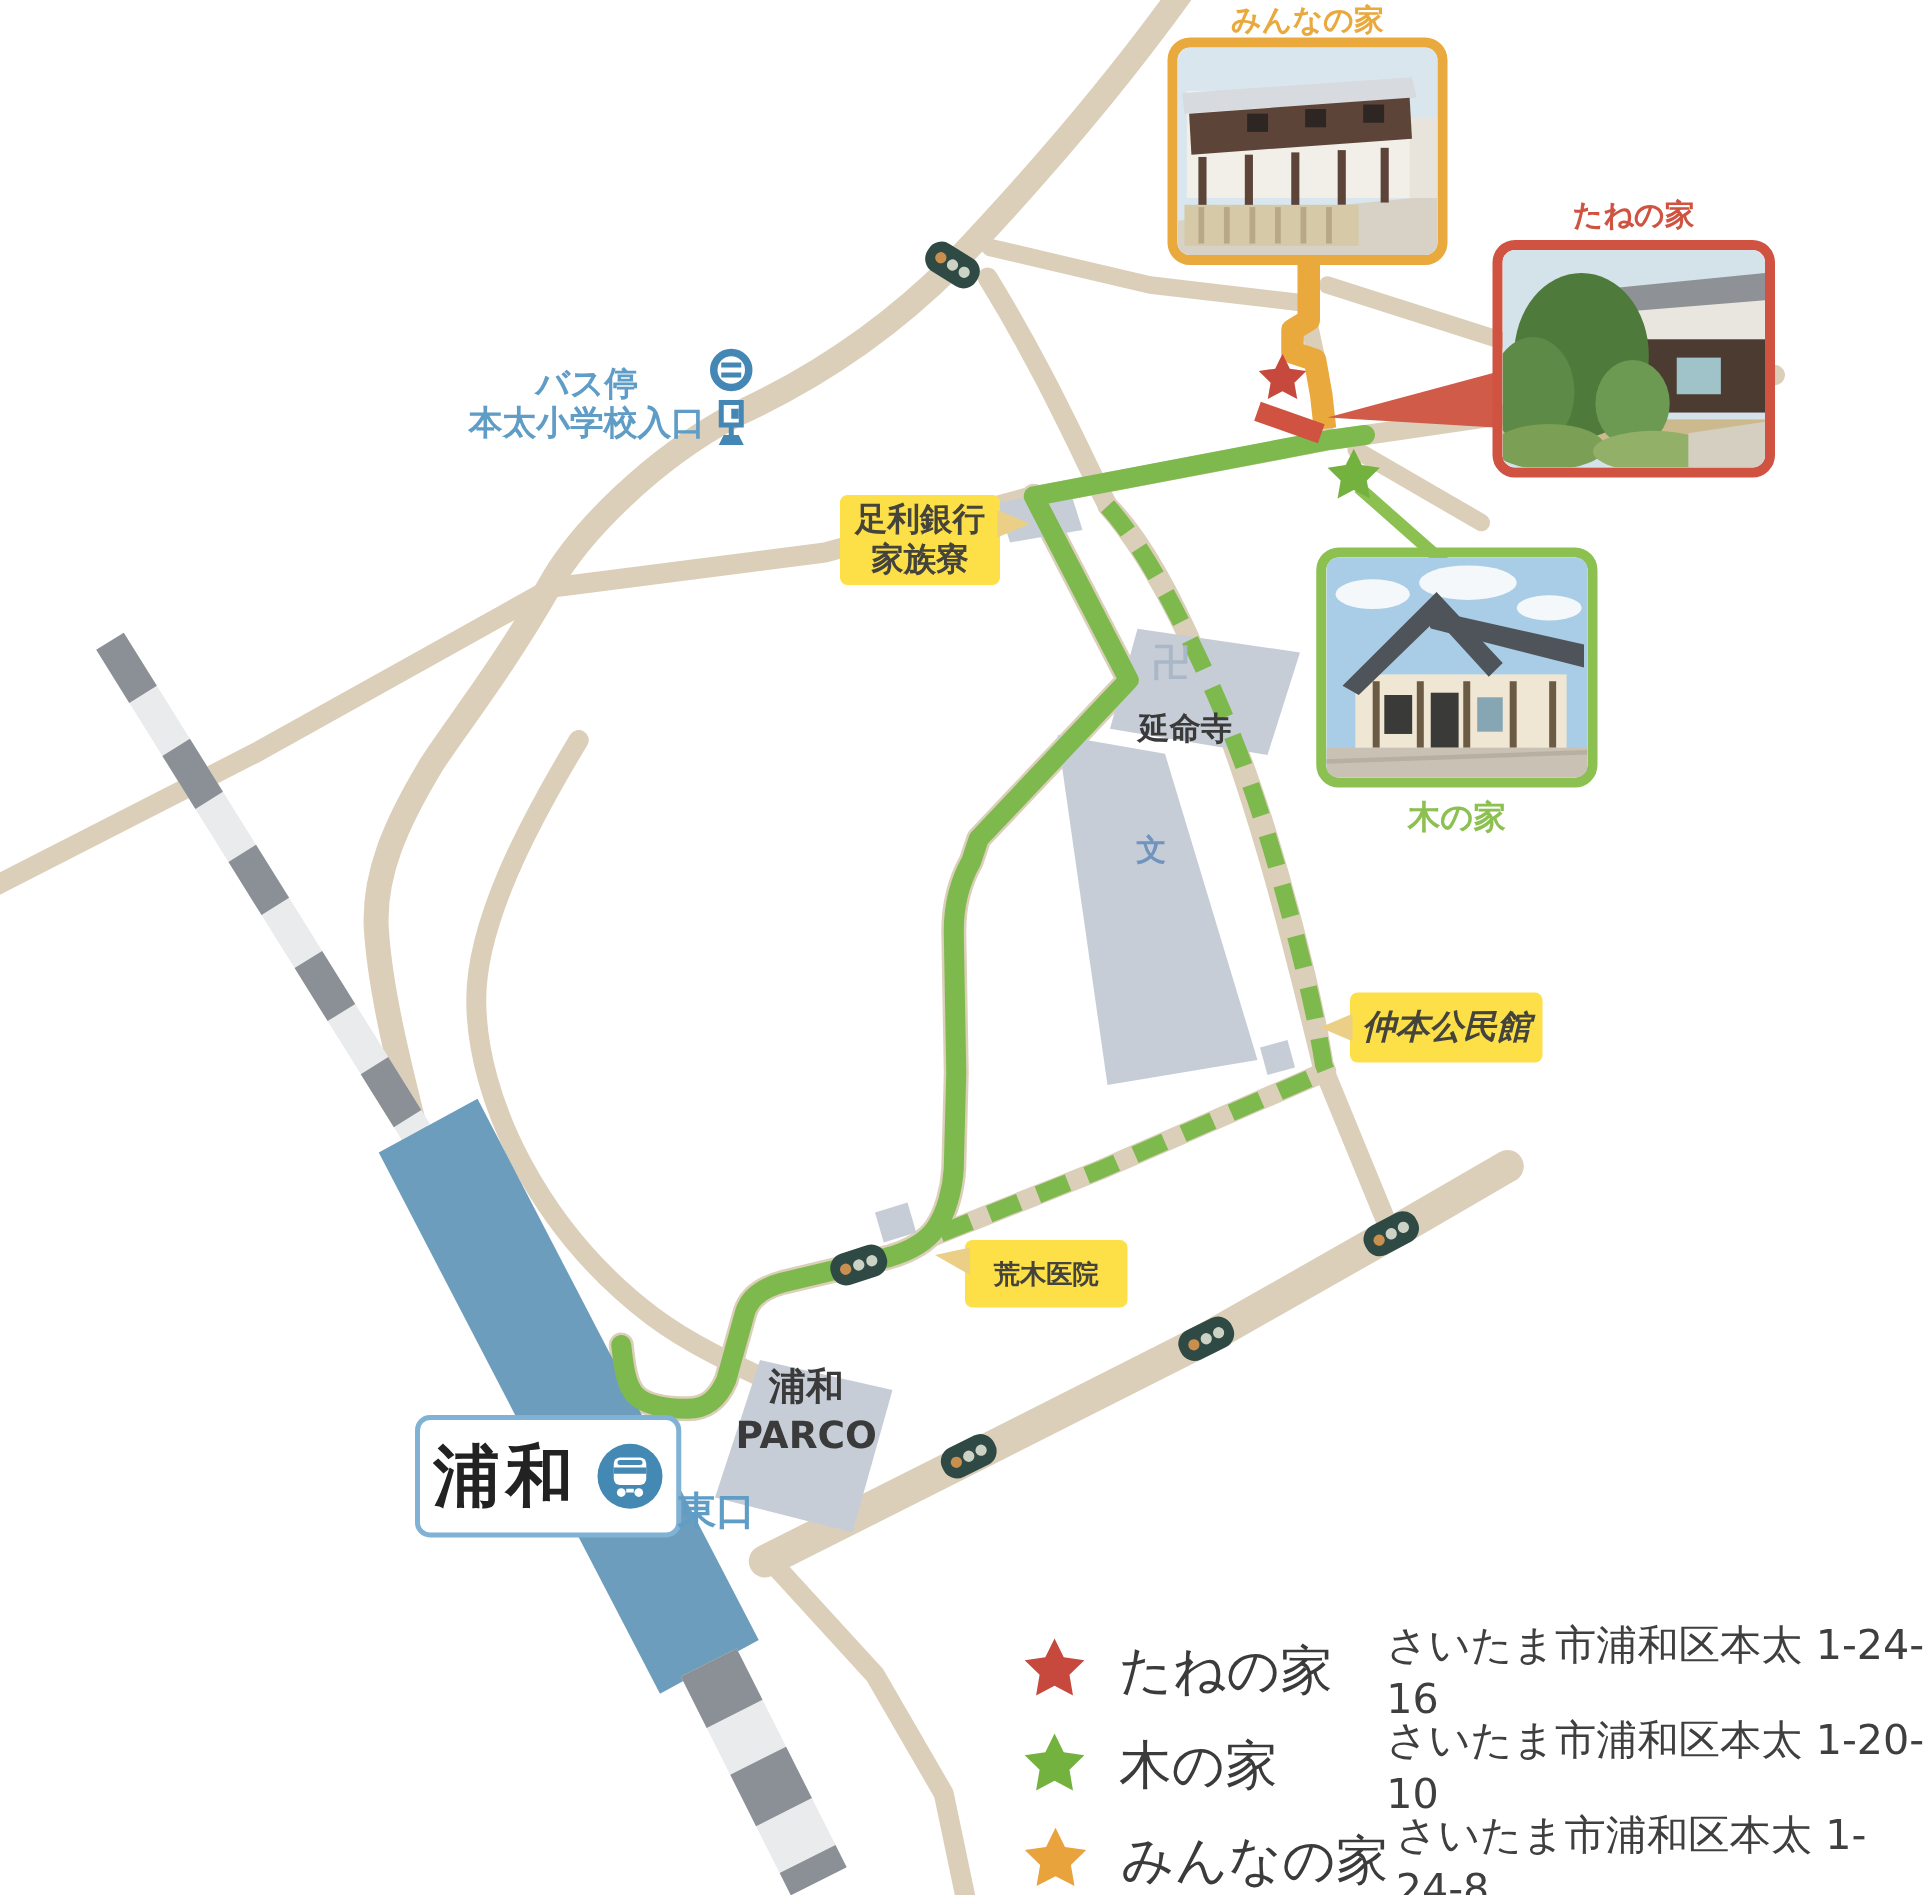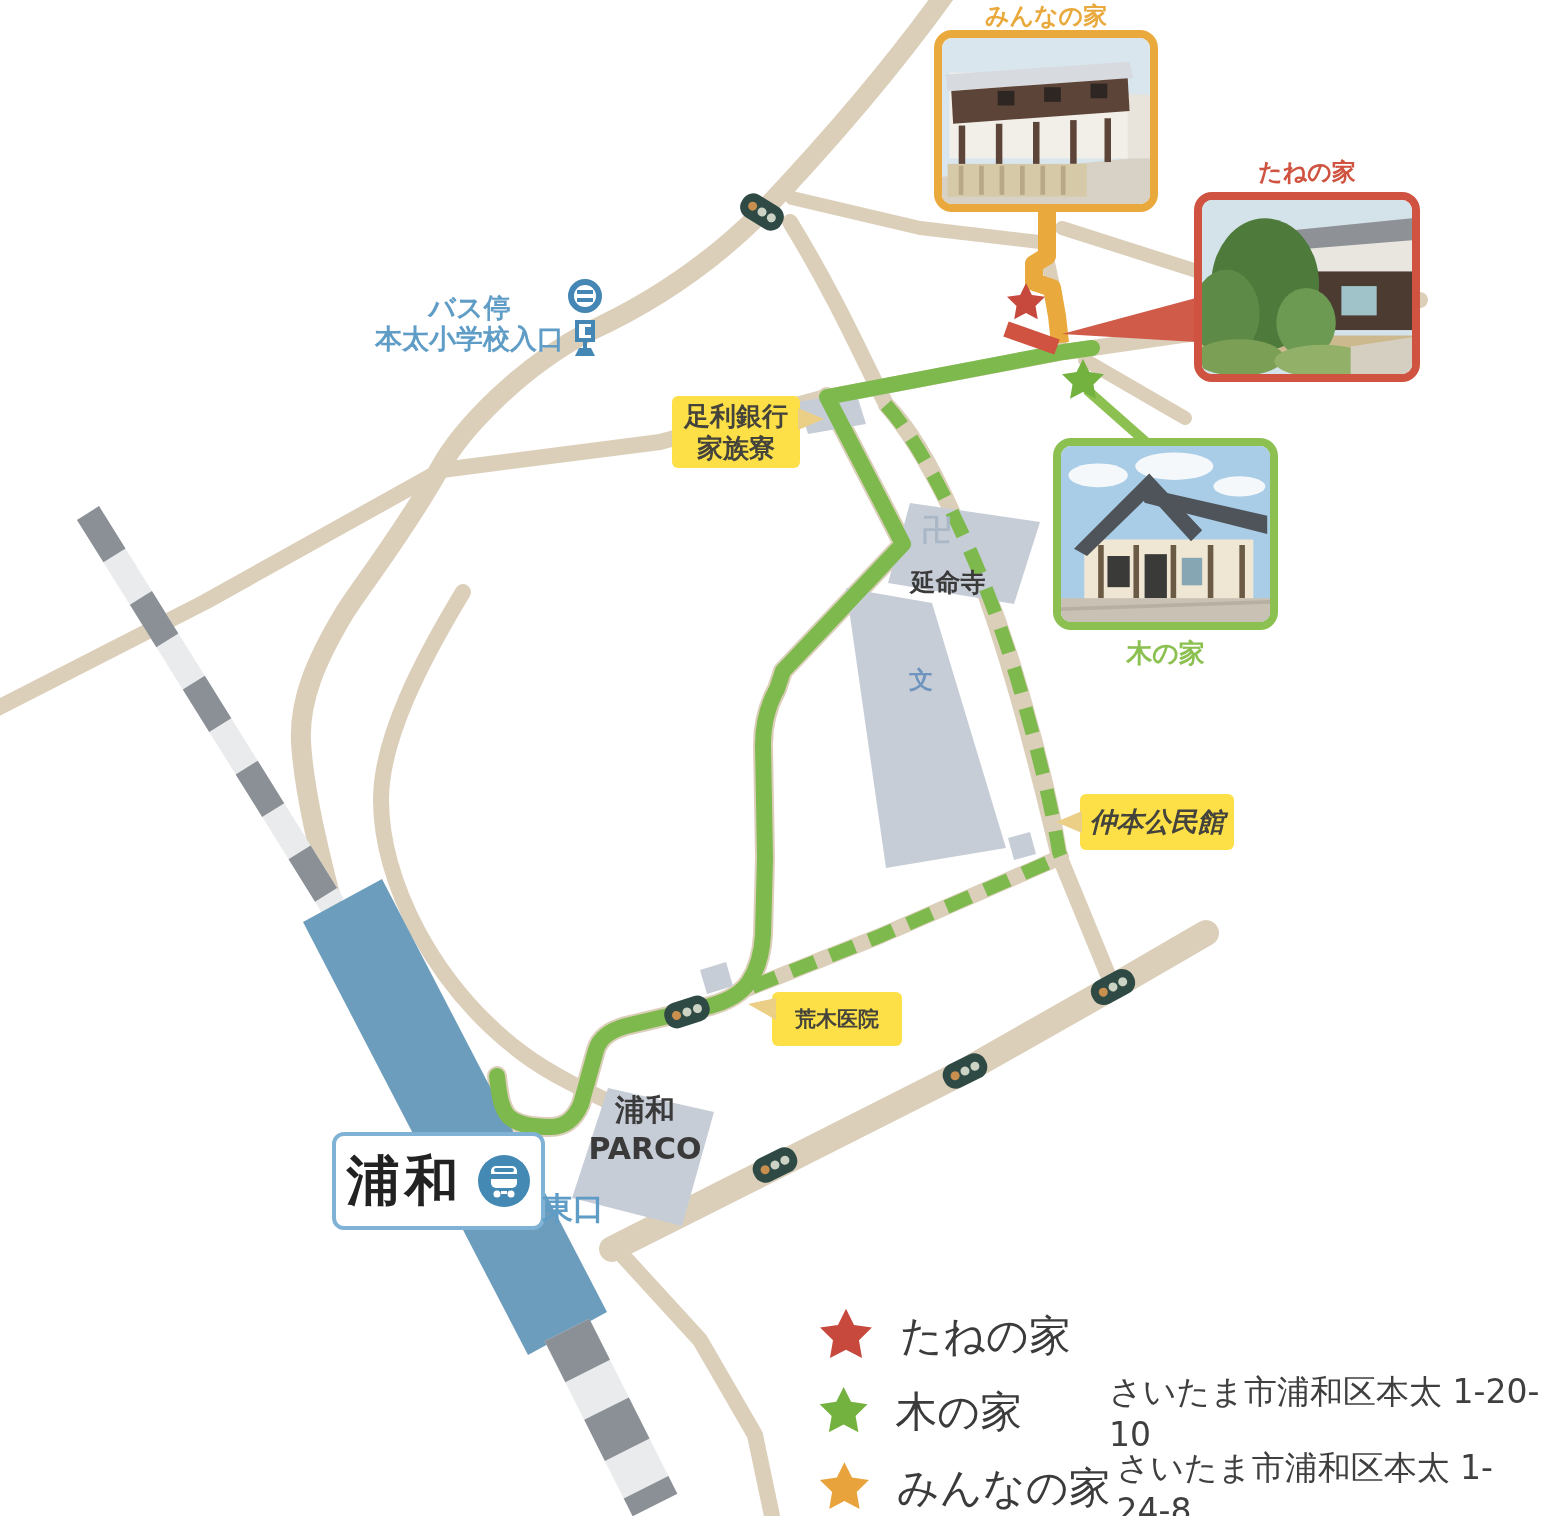--- a/index.html
+++ b/index.html
@@ -245,20 +245,21 @@
       <polygon points="0,176 225,168 225,172 0,180" fill="#b7b0a2"></polygon>
     </svg>
   </div>
 
 
   <div class="legend-row" style="left:816px;top:1306px;height:60px;">
     <svg width="60" height="60" viewBox="-1.1 -1.1 2.2 2.2">
       <path d="M0,-1 L0.294,-0.405 L0.951,-0.309 L0.476,0.155 L0.588,0.809 L0,0.5 L-0.588,0.809 L-0.476,0.155 L-0.951,-0.309 L-0.294,-0.405 Z" fill="#c7483c"></path>
     </svg>
     <span class="lbl">たねの家</span>
+    <span class="addr">さいたま市浦和区本太 1-24-16</span>
   </div>
 
   <div class="legend-row" style="left:816px;top:1382px;height:60px;">
     <svg width="60" height="60" viewBox="-1.1 -1.1 2.2 2.2">
       <path d="M0,-1 L0.294,-0.405 L0.951,-0.309 L0.476,0.155 L0.588,0.809 L0,0.5 L-0.588,0.809 L-0.476,0.155 L-0.951,-0.309 L-0.294,-0.405 Z" fill="#74b23f"></path>
     </svg>
     <span class="lbl">木の家</span>
     <span class="addr">さいたま市浦和区本太 1-20-10</span>
   </div>
 

